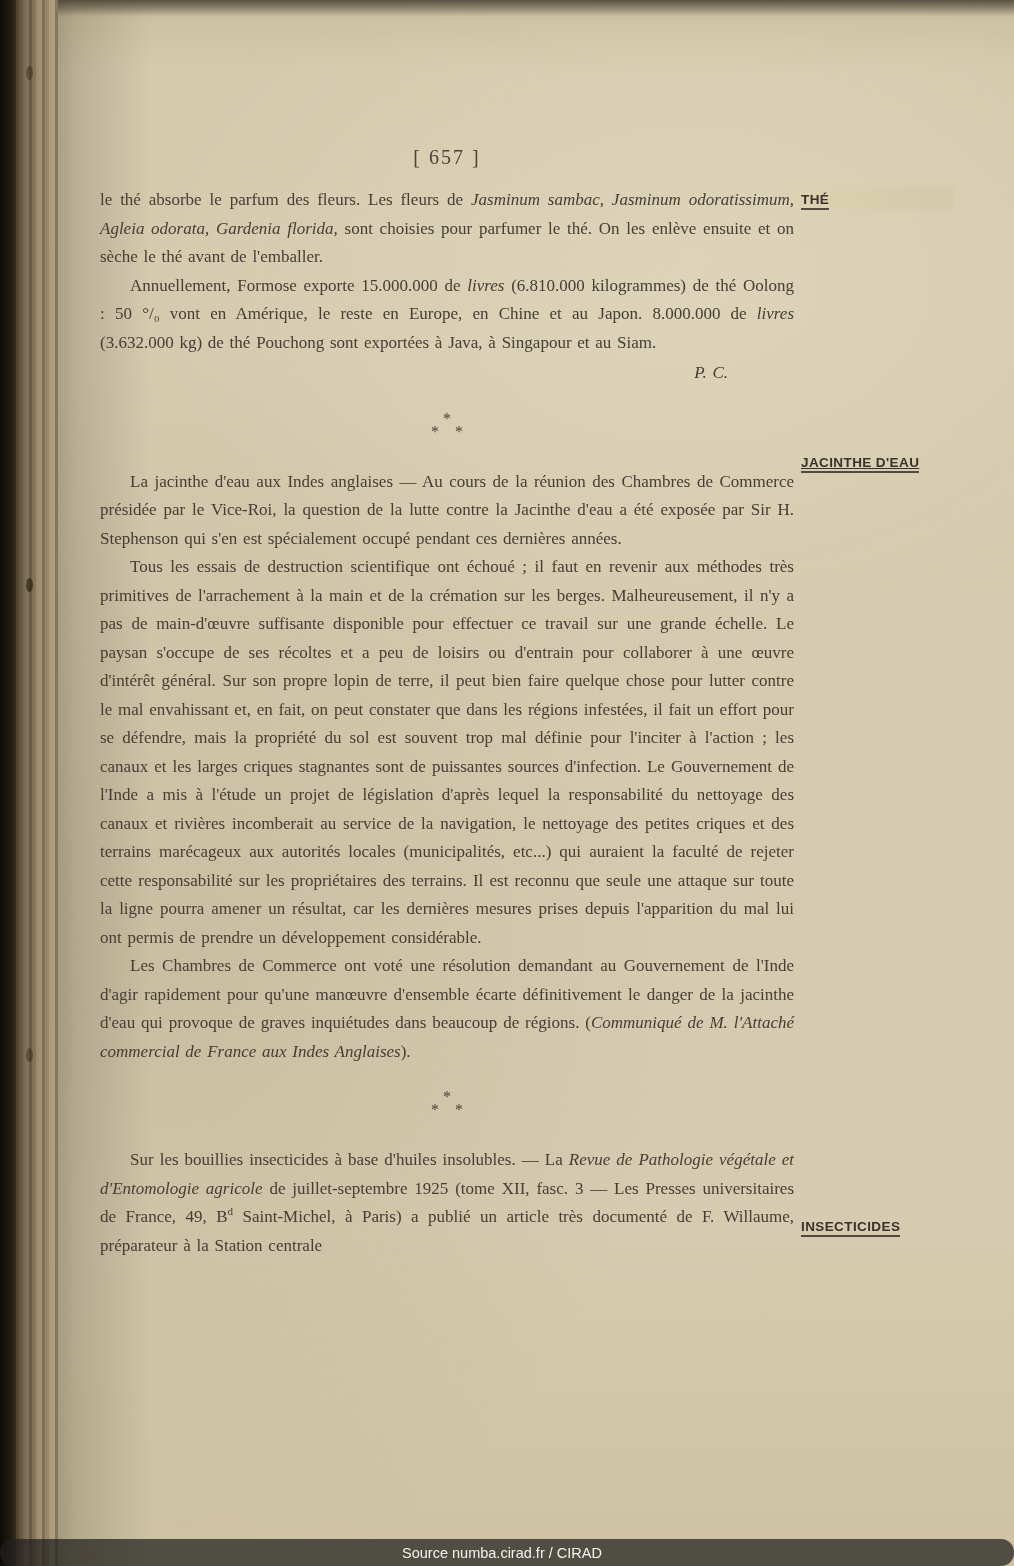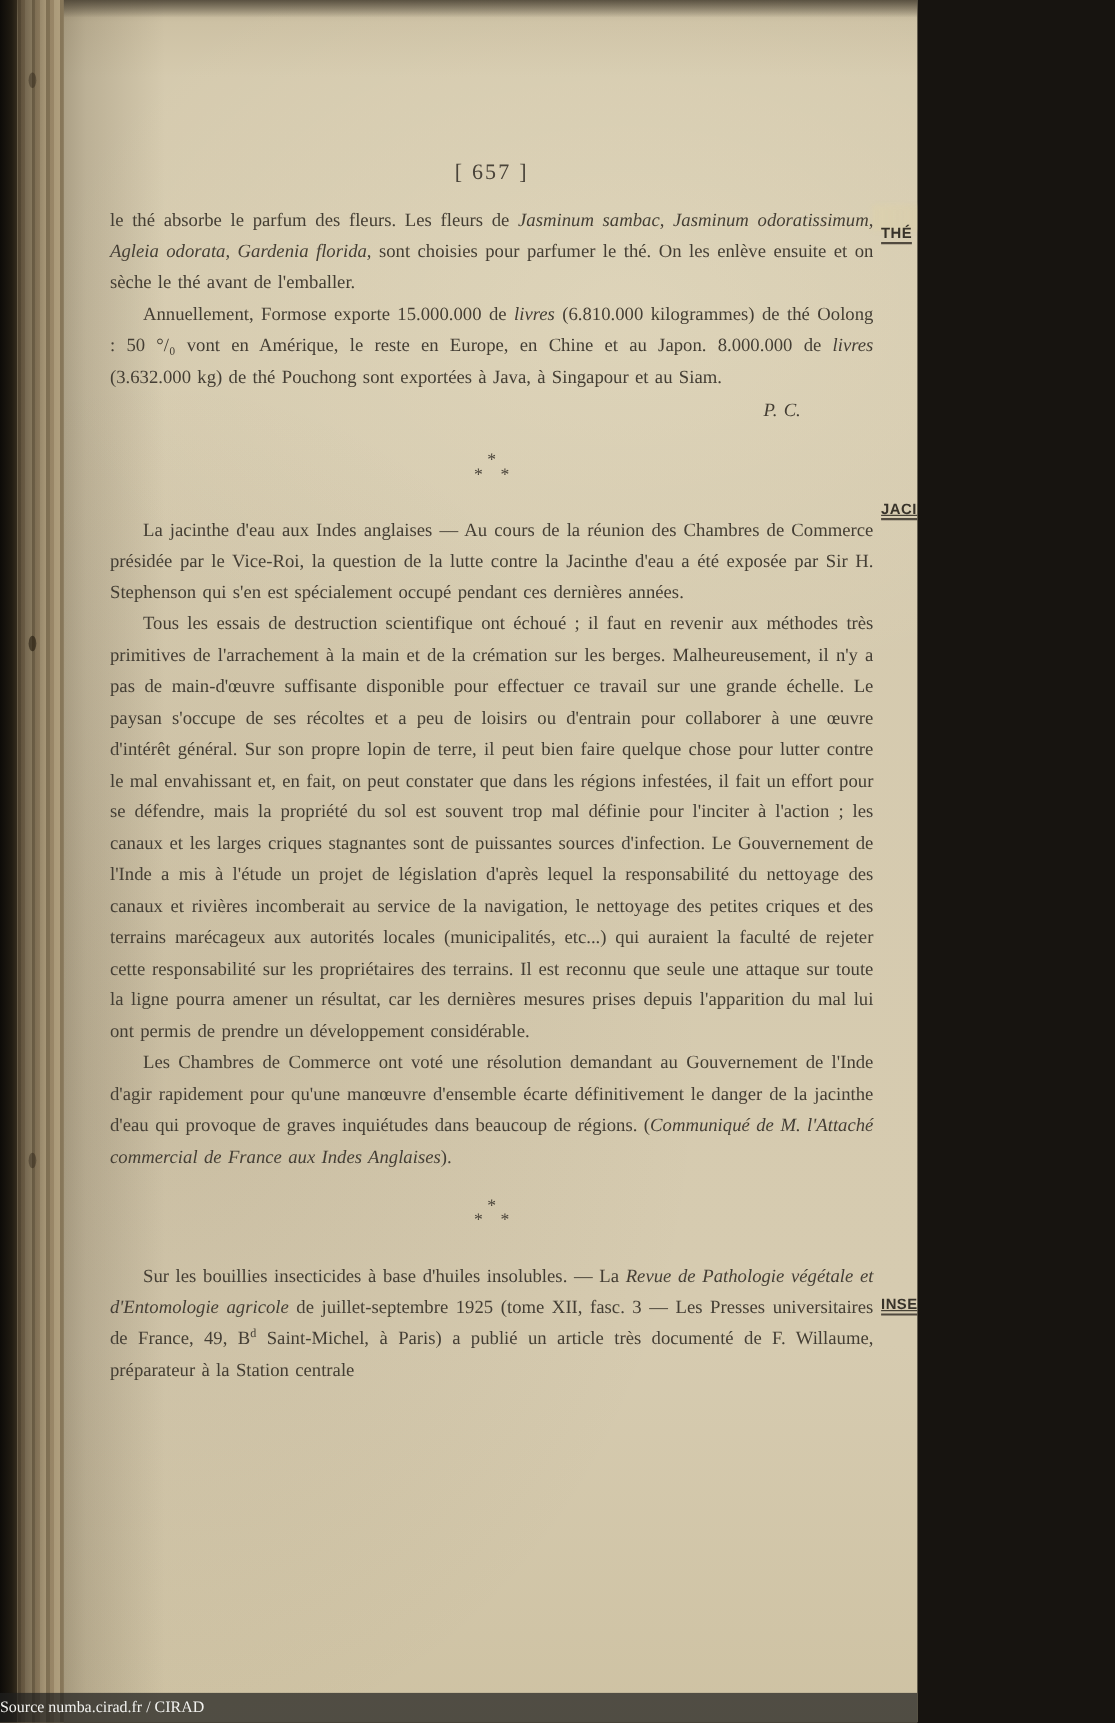--- a/index.html
+++ b/index.html
@@ -4,21 +4,21 @@
 <style>
   * { margin:0; padding:0; box-sizing:border-box; }
   html,body { width:1014px; height:1566px; }
   body {
     font-family:"Liberation Serif","DejaVu Serif",serif;
     background:#171410;
     overflow:hidden;
   }
   .scan {
     position:relative;
-    width:834px; height:1566px;
+    width:1014px; height:1566px;
     background:
       radial-gradient(900px 600px at 68% 18%, rgba(255,250,228,0.20), transparent 60%),
       radial-gradient(700px 900px at 18% 62%, rgba(92,72,40,0.10), transparent 70%),
       linear-gradient(180deg,#b4a88c 0px,#cdc1a4 20px,#d5caae 70px,#d6cbb0 78%,#cec2a3 100%);
     overflow:hidden;
   }
   
   .page-shadow {
     position:absolute; inset:0;
     background:linear-gradient(90deg, rgba(55,42,22,0.38) 36px, rgba(55,42,22,0.16) 78px, rgba(55,42,22,0.0) 150px);
@@ -86,31 +86,31 @@
 
   .margin-note {
     position:absolute; left:801px;
     font-family:"Liberation Sans","DejaVu Sans",sans-serif;
     font-weight:bold; font-size:13.5px;
     color:#38332a; letter-spacing:0.4px;
     border-bottom:2px solid rgba(56,51,42,0.85);
     padding-bottom:1px;
     white-space:nowrap;
   }
-  .note-the { top:204px; }
+  .note-the { top:192px; }
   .note-jacinthe { top:455px;text-decoration:underline; }
-  .note-insecticides { top:1178px;text-decoration:underline; }
+  .note-insecticides { top:1219px; }
 
   .credit {
     position:absolute; left:0; right:0; bottom:0; height:27px;
     background:rgba(32,32,30,0.72);
-    display:flex; align-items:center; justify-content:flex-start;
+    display:flex; align-items:center; justify-content:center;
     padding-right:10px;
-    font-family:Liberation Serif, serif;
-    font-size:14.5px; color:#f2f2ef;
+    font-family:Liberation Sans, sans-serif;
+    font-size:14.5px; color:#f2f2ef;border-radius:13px;
   }
 </style>
 </head>
 <body>
 
 <div class="scan">
 
   <div class="page-shadow"></div>
   <div class="edge-top"></div>
   <div class="spine"></div>

